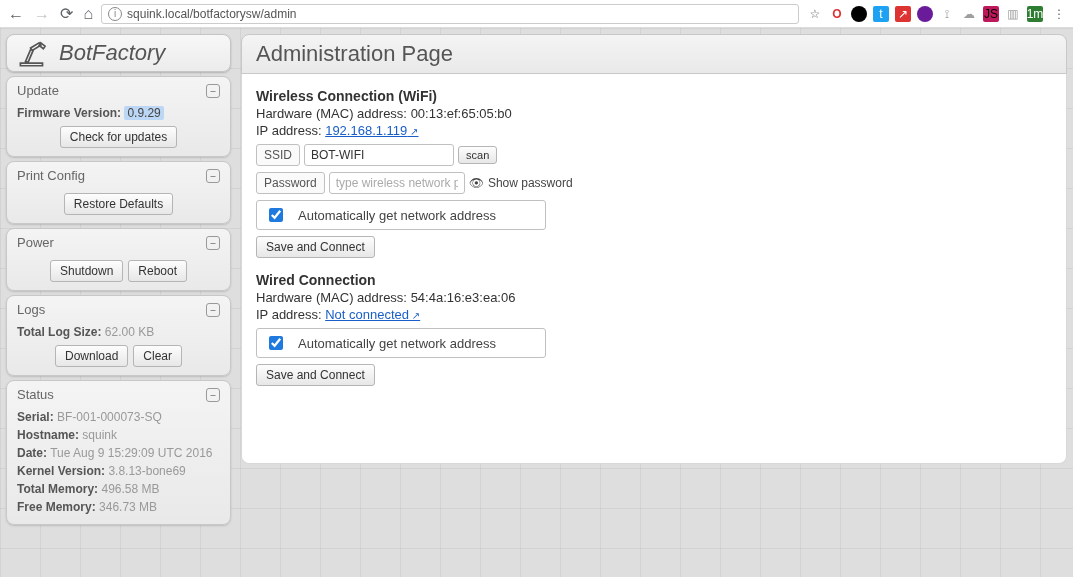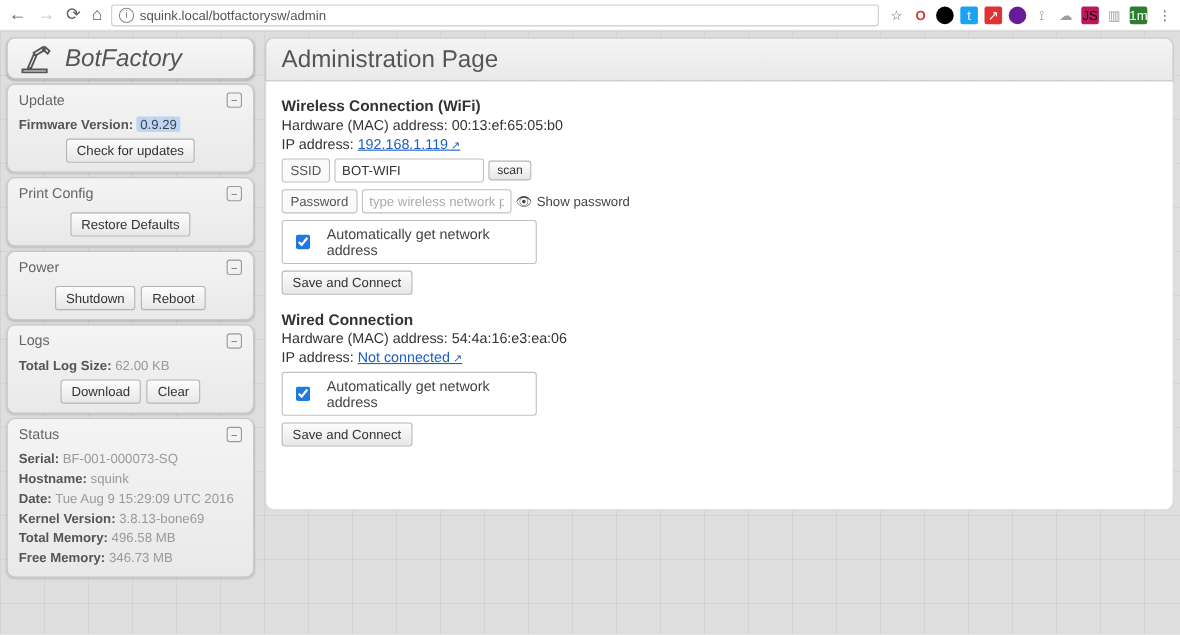--- a/index.html
+++ b/index.html
@@ -55,21 +55,21 @@
   .title-bar { background:linear-gradient(#f4f4f4,#e9e9e9); border:1px solid #c8c8c8; border-radius:8px 8px 0 0; padding:6px 14px; font-size:22px; color:#555;}
   .content { background:#fff; border:1px solid #d8d8d8; border-top:none; border-radius:0 0 8px 8px; padding:10px 14px; min-height:390px;}
   .section h3 { margin:4px 0 2px 0; font-size:14px; color:#333;}
   .section p { margin:2px 0; font-size:13px; color:#333;}
   .section a { color:#1a5fc7; text-decoration:underline;}
   .ext-link::after { content:" ↗"; font-size:10px; color:#1a5fc7;}
   .form-row { display:flex; align-items:center; gap:4px; margin:6px 0;}
   .pill { border:1px solid #c0c0c0; border-radius:3px; padding:3px 7px; background:#fafafa; font-size:12px; color:#555;}
   .txt-input { border:1px solid #c0c0c0; border-radius:3px; padding:3px 6px; font-size:12px; color:#333; background:#fff; width:136px;}
   .txt-input::placeholder { color:#aaa;}
-  .chk-row { display:flex; align-items:center; border:1px solid #c0c0c0; border-radius:3px; padding:4px 8px; gap:12px; width:232px; margin:6px 0;}
+  .chk-row { display:flex; align-items:center; border:1px solid #c0c0c0; border-radius:3px; padding:4px 8px; gap:12px; width:290px; margin:6px 0;}
   .chk { width:14px; height:14px; accent-color:#1f7ae0;}
   .eye-label { display:flex; align-items:center; gap:4px; font-size:12px; color:#444;}
 </style>
 </head>
 <body>
 
 <div class="chrome-bar">
   <div class="chrome-nav">
     <span>←</span>
     <span style="color:#c7c7c7">→</span>
@@ -186,21 +186,21 @@
     <div class="title-bar">Administration Page</div>
     <div class="content">
 
       <div class="section">
         <h3>Wireless Connection (WiFi)</h3>
         <p><span>Hardware (MAC) address:</span> <span>00:13:ef:65:05:b0</span></p>
         <p><span>IP address:</span> <a href="#" class="ext-link">192.168.1.119</a></p>
 
         <div class="form-row">
           <span class="pill">SSID</span>
-          <input class="txt-input" style="width: 136px;" value="BOT-WIFI">
+          <input class="txt-input" style="width: 150px;" value="BOT-WIFI">
           <button class="btn" style="padding:2px 7px;font-size:11px">scan</button>
         </div>
 
         <div class="form-row">
           <span class="pill">Password</span>
           <input class="txt-input" placeholder="type wireless network p" style="">
           <span class="eye-label">
             <span>👁</span>
             <span>Show password</span>
           </span>

